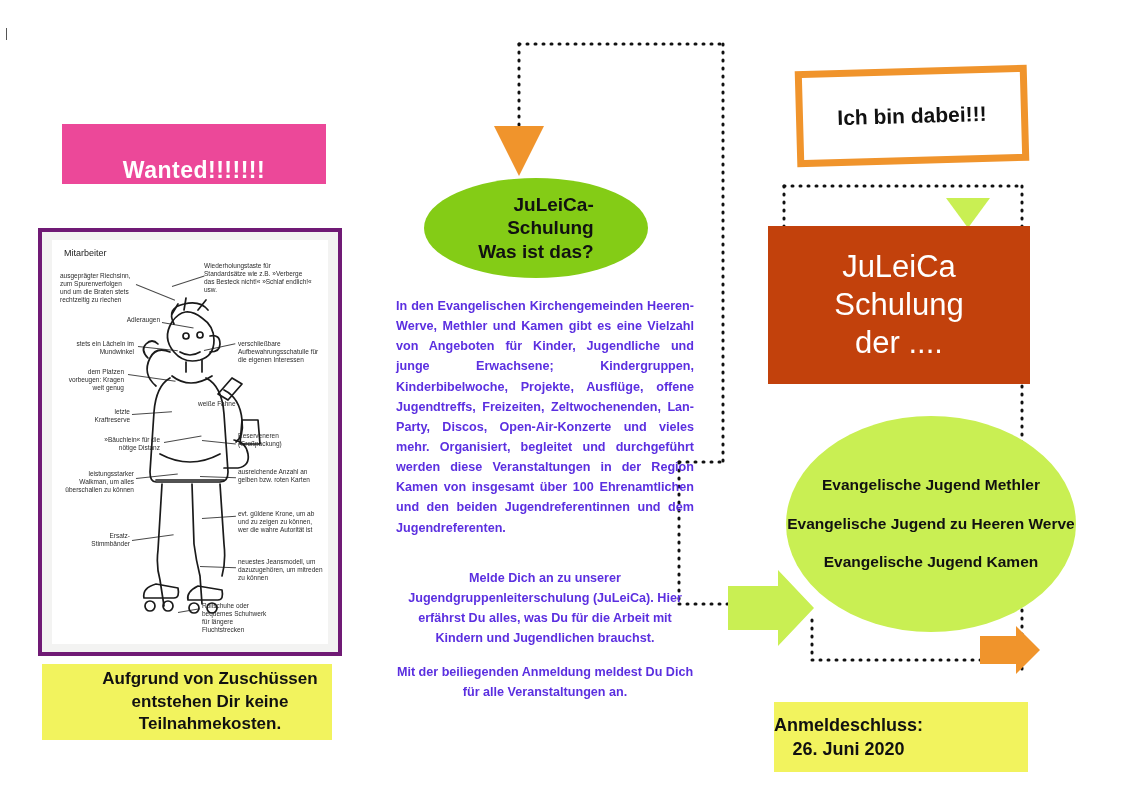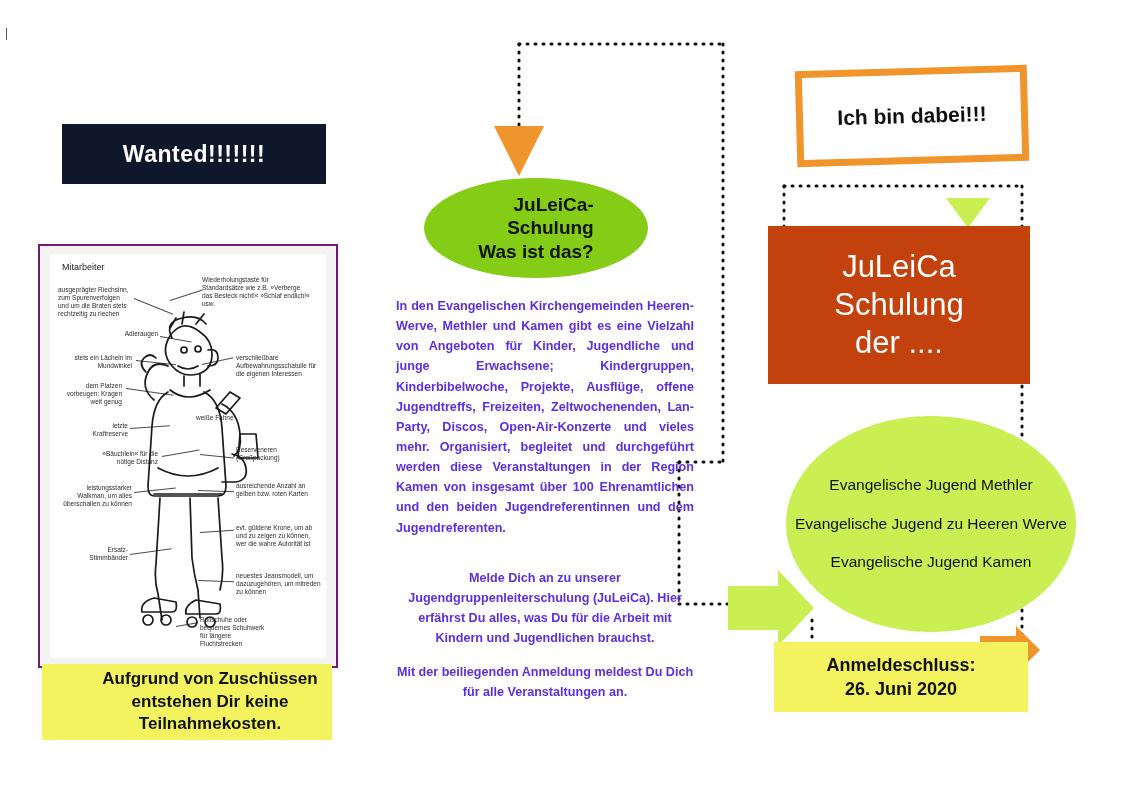--- a/index.html
+++ b/index.html
@@ -27,41 +27,40 @@
     height: 12px;
     background: #555;
   }
 
   
   .wanted-box {
     left: 62px;
     top: 124px;
     width: 264px;
     height: 60px;
-    background: #0f172a;
-    display: flex;
-    align-items: center;
+    background: #ec4899;
+    display: flex;
+    align-items: flex-end;
     justify-content: center;
   }
   .wanted-box span {
     color: #ffffff;
     font-weight: bold;
     font-size: 23px;
     letter-spacing: 0.5px;
   }
 
   
   .cartoon-panel {
     left: 38px;
     top: 228px;
     width: 296px;
     height: 420px;
     background: #f3f3f2;
-    border: 2px solid #701a75;
-    margin-top: 16px;
+    border: 4px solid #701a75;
   }
   .cartoon-inner {
     position: absolute;
     left: 10px;
     top: 8px;
     width: 276px;
     height: 404px;
     background: #ffffff;
     overflow: hidden;
   }
@@ -192,37 +191,37 @@
     height: 216px;
     background: #c9ef53;
     border-radius: 50%;
     display: flex;
     flex-direction: column;
     align-items: center;
     justify-content: center;
     text-align: center;
   }
   .ellipse-gemeinden div {
-    font-weight: normal;
+    font-weight: bold;
     font-size: 15.5px;
     color: #111111;
     line-height: 1.33;
     margin: 9px 0;
   }
 
   
   .deadline-box {
     left: 774px;
-    top: 642px;
+    top: 702px;
     width: 254px;
     height: 70px;
     background: #f2f35e;
     display: flex;
     align-items: center;
-    justify-content: center;
+    justify-content: flex-start;
     text-align: center;
   }
   .deadline-box span {
     font-weight: bold;
     font-size: 18px;
     color: #111111;
     line-height: 1.35;
   }
 
   

